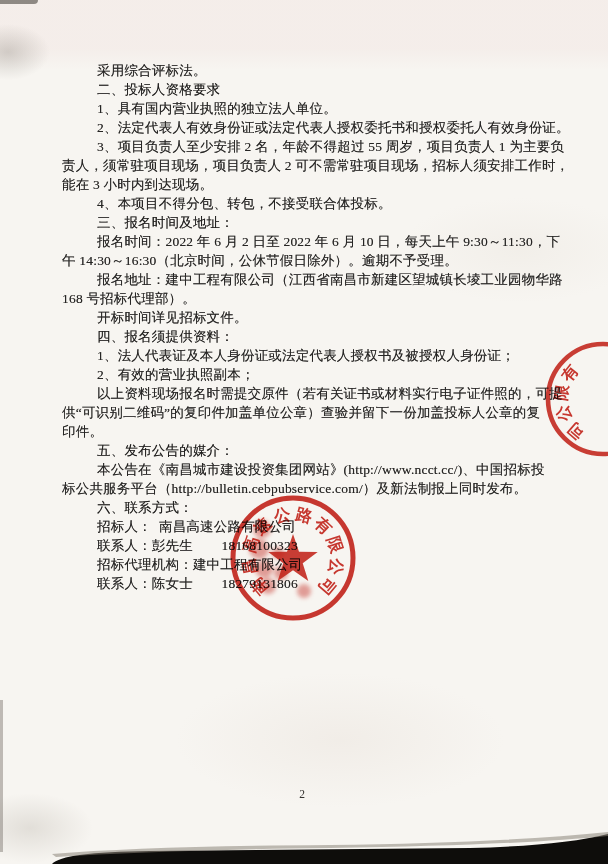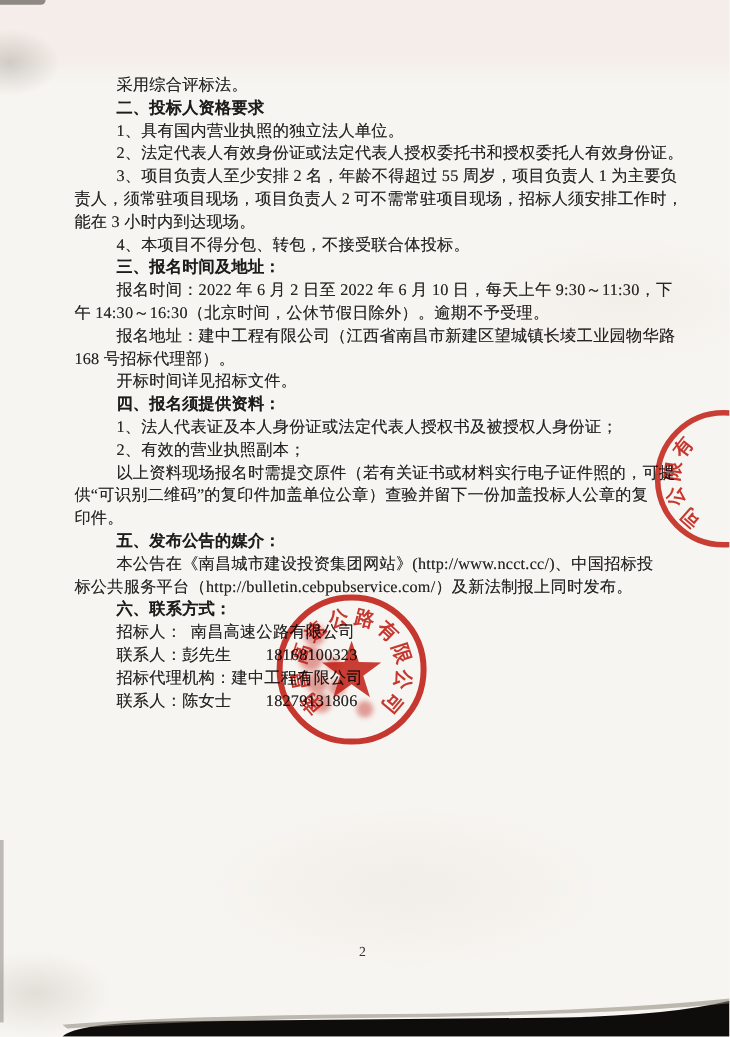--- a/index.html
+++ b/index.html
@@ -21,21 +21,21 @@
     border-bottom-right-radius:4px;}
   .left-edge-shadow{position:absolute;left:0;top:700px;width:3px;height:152px;background:rgba(120,114,106,.45);}
   .content{
     position:absolute;left:62px;top:61px;width:500px;
     font-size:13.5px;line-height:19px;color:#262524;
     letter-spacing:.2px;white-space:pre;
     text-shadow:0 0 .4px rgba(40,38,36,.55);
   }
   .line{height:19px;}
   .line.indent{padding-left:35px;}
-  .line.bold{font-weight:700;color:#1d1c1b;}
+  .line.bold{font-weight:400;color:#1d1c1b;}
   .page-number{position:absolute;left:290px;top:788px;width:24px;text-align:center;
     font-size:11.5px;color:#33312e;font-family:"Liberation Serif",serif;}
   svg.seal{position:absolute;mix-blend-mode:multiply;filter:blur(.35px);}
   svg.seal .seal-char{font-family:"Liberation Serif",serif;font-weight:700;}
   .scan-bottom{position:absolute;left:0;bottom:0;width:608px;height:34px;}
   .seal-smudge-blob{filter:blur(2.2px);}
 </style>
 </head>
 <body>
 

